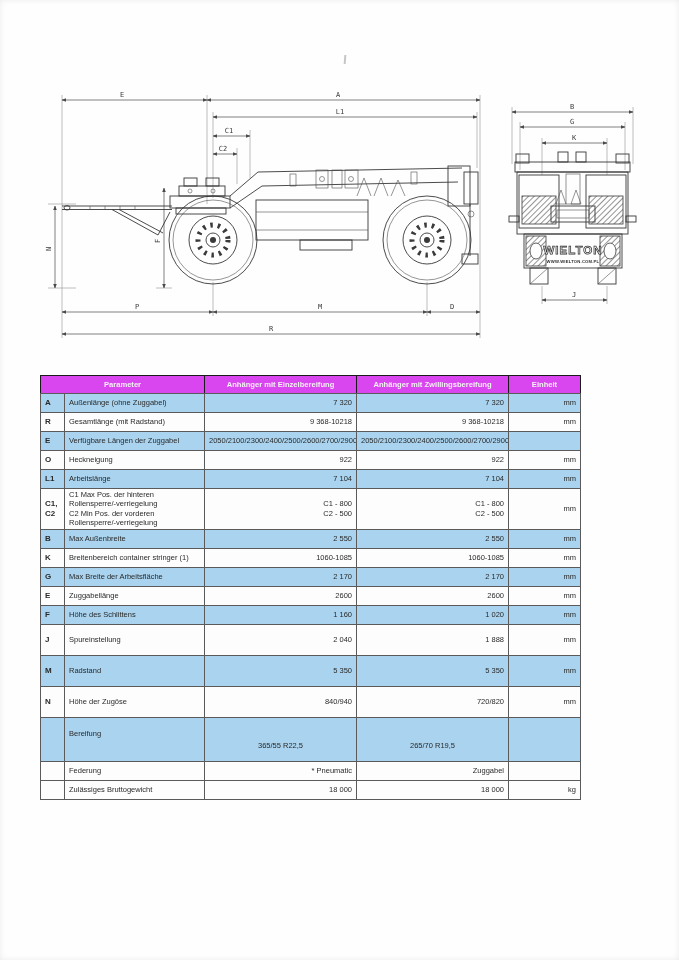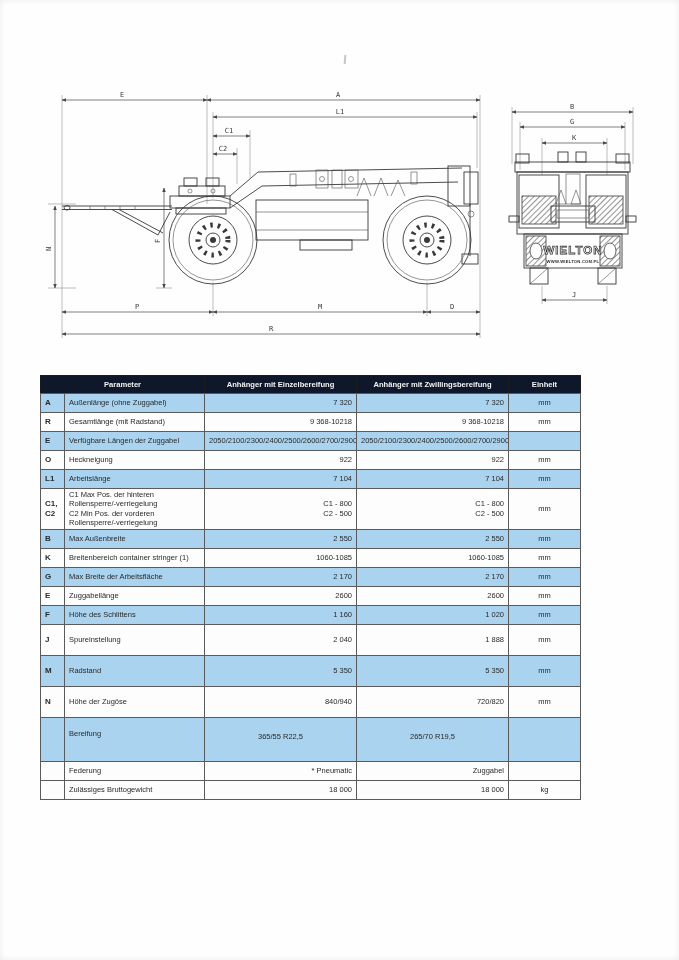--- a/index.html
+++ b/index.html
@@ -26,36 +26,36 @@
   table.spec col.c-code{width:24px;}
   table.spec col.c-label{width:140px;}
   table.spec col.c-single{width:152px;}
   table.spec col.c-twin{width:152px;}
   table.spec col.c-unit{width:72px;}
   table.spec th,table.spec td{
     border:1px solid #5a5a5a;padding:1px 4px;vertical-align:middle;
     overflow:hidden;white-space:pre-line;
   }
   table.spec thead th{
-    background:#0f172a;color:#f2f2f2;font-weight:bold;height:15px;
+    background:#d946ef;color:#f2f2f2;font-weight:bold;height:15px;
     text-align:center;font-size:7.6px;border-color:#1b1b1b;border-bottom-color:#5a5a5a;
   }
   tr.row-blue td{background:#a9d3ee;}
   tr.row-white td{background:#fdfdfd;}
   tr.size-s{height:19px;}
   tr.size-m{height:31px;}
   tr.size-l{height:36px;}
   tr.size-xl{height:44px;}
   td.code{font-weight:bold;font-size:8px;text-align:left;padding-left:5px;}
   td.label{text-align:left;padding-left:6px;}
   td.val{text-align:right;padding-right:10px;}
   td.val.center{text-align:center;padding-right:4px;}
-  td.unit{text-align:center;padding-left:5px;}
+  td.unit{text-align:right;padding-left:5px;}
   tr.split td.label{vertical-align:top;padding-top:11px;}
-  tr.split td.val{vertical-align:bottom;padding-bottom:19px;}
+  tr.split td.val{vertical-align:bottom;padding-bottom:10px;}
 </style>
 </head>
 <body>
 
 <div class="page">
   <div class="smudge"></div>
 
   <svg style="position:absolute;left:0;top:0;" width="679" height="375" viewBox="0 0 679 375">
     <defs>
       <marker id="ar" viewBox="0 0 10 10" refX="9" refY="5" markerWidth="7" markerHeight="7" orient="auto-start-reverse">

